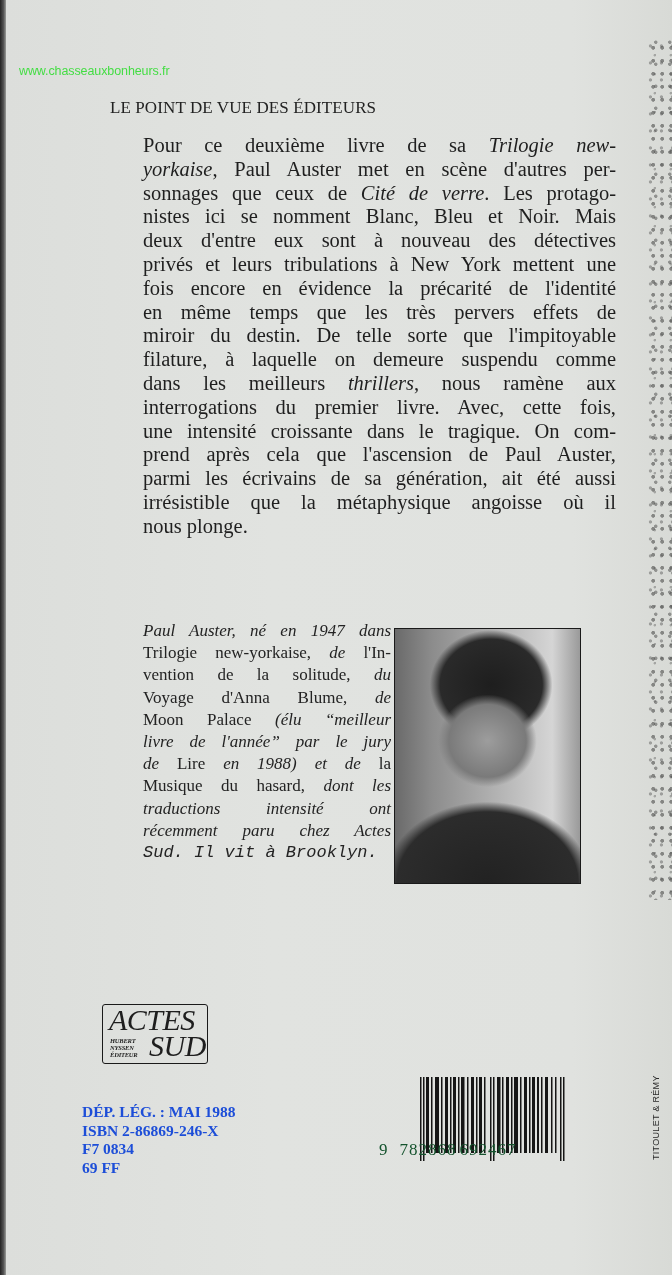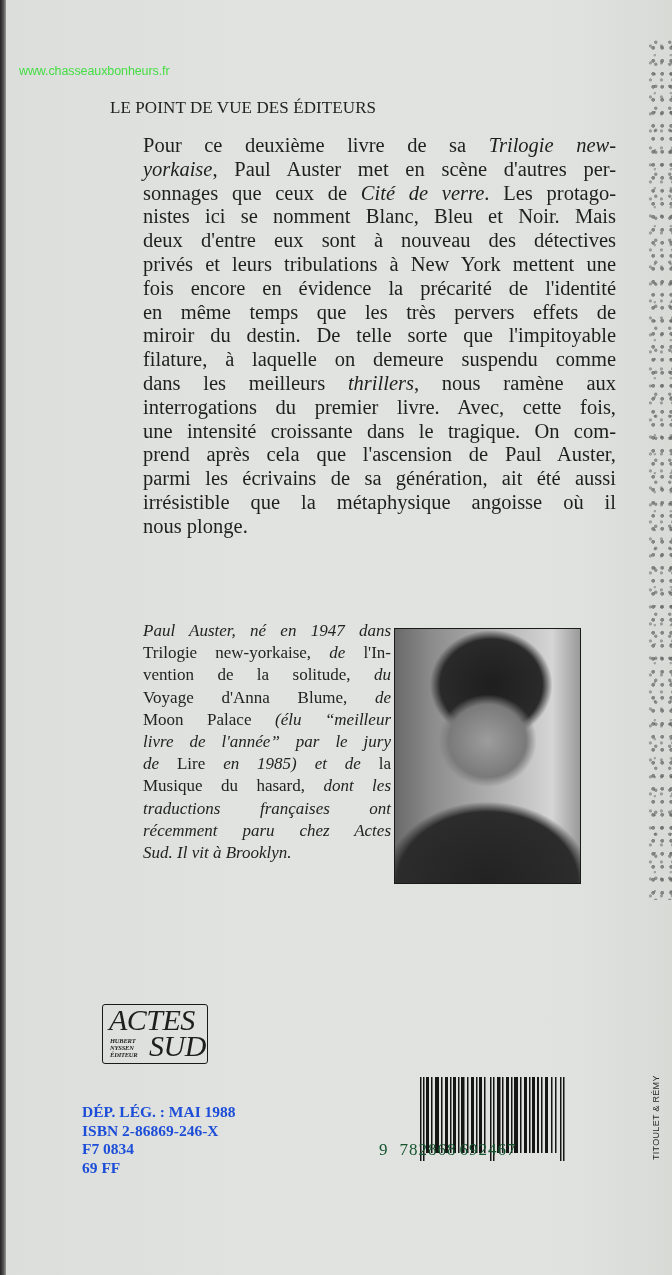--- a/index.html
+++ b/index.html
@@ -40,21 +40,21 @@
     position: absolute; left: 143px; top: 134px; width: 473px;
     font-size: 20.5px; line-height: 23.8px; text-align: justify; color: #1f1f1f;
   }
   .blurb .line { display: block; white-space: nowrap; text-align-last: justify; }
   .blurb .line.last { text-align-last: left; }
   .bio {
     position: absolute; left: 143px; top: 620px; width: 248px;
     font-size: 17px; line-height: 22.2px; color: #232323;
   }
   .bio .line { display: block; white-space: nowrap; text-align: justify; text-align-last: justify; }
-  .bio .line.last { text-align-last: left; }
+  .bio .line.last { text-align-last: left; font-family: Liberation Mono, monospace; }
   .bio i { font-style: italic; }
   .photo {
     position: absolute; left: 394px; top: 628px; width: 185px; height: 254px;
     background:
       radial-gradient(ellipse 38% 26% at 50% 44%, #9d9d9d 0%, #7a7a7a 55%, transparent 70%),
       radial-gradient(ellipse 46% 30% at 52% 22%, #1e1e1e 0%, #2a2a2a 60%, transparent 72%),
       radial-gradient(ellipse 70% 40% at 50% 100%, #222 0%, #2c2c2c 70%, transparent 80%),
       linear-gradient(90deg, #6a6a6a 0%, #8c8c8c 20%, #b8b8b8 60%, #d5d5d5 85%, #9a9a9a 100%);
     border: 1px solid #1a1a1a;
   }
@@ -127,23 +127,23 @@
   <span class="line last">nous plonge.</span>
 </div>
 
 <div class="bio">
   <span class="line"><i>Paul Auster, né en 1947 dans</i></span>
   <span class="line"><span>Trilogie new-yorkaise, </span><i>de</i><span> l'In-</span></span>
   <span class="line"><span>vention de la solitude, </span><i>du</i></span>
   <span class="line"><span>Voyage d'Anna Blume, </span><i>de</i></span>
   <span class="line"><span>Moon Palace </span><i>(élu “meilleur</i></span>
   <span class="line"><i>livre de l'année” par le jury</i></span>
-  <span class="line"><i>de </i><span>Lire</span><i> en 1985) et de</i><span> la</span></span>
+  <span class="line"><i>de </i><span>Lire</span><i> en 1988) et de</i><span> la</span></span>
   <span class="line"><span>Musique du hasard, </span><i>dont les</i></span>
-  <span class="line"><i>traductions françaises ont</i></span>
+  <span class="line"><i>traductions intensité ont</i></span>
   <span class="line"><i>récemment paru chez Actes</i></span>
   <span class="line last"><i>Sud. Il vit à Brooklyn.</i></span>
 </div>
 
 <div class="photo" title="Portrait of Paul Auster"></div>
 
 <div class="logo">
   <span class="actes">ACTES</span>
   <span class="small">
     <span>HUBERT</span><br>

